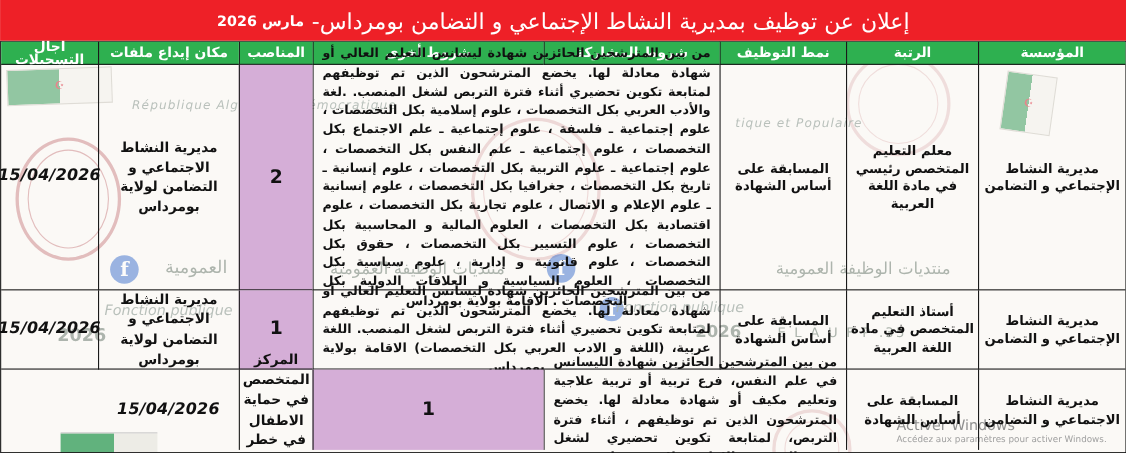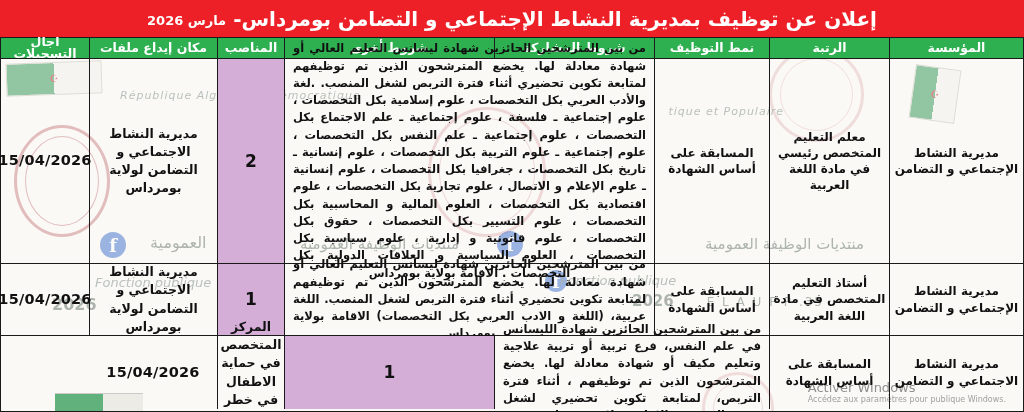--- a/index.html
+++ b/index.html
@@ -2,21 +2,21 @@
 <html lang="ar" dir="rtl"><head>
 <meta charset="utf-8">
 <style>
   * { margin:0; padding:0; box-sizing:border-box; }
   html,body { width:1024px; }
   body { font-family:"DejaVu Sans", sans-serif; background:#ffffff; }
   .page { position:relative; width:1024px; height:412px; overflow:hidden; background:#fbf9f6; direction:rtl; }
 
   
   .banner { position:relative; z-index:3; height:37px; background:#ee2027; display:flex; align-items:center; justify-content:center; gap:7px; direction:rtl; }
-  .banner .main { color:#fff; font-weight:bold; font-size:20px; line-height:1; }
+  .banner .main { color:#fff; font-weight:normal; font-size:20px; line-height:1; }
   .banner .suffix { color:#fff; font-weight:bold; font-size:13px; line-height:1; padding-top:4px; }
 
   
   .wm-layer { position:absolute; inset:37px 0 0 0; z-index:1; pointer-events:none; }
   .wm { position:absolute; }
   .flag { opacity:.55; }
   .flag .half-g { position:absolute; inset:0; background:linear-gradient(90deg,#3e9e5f 50%,#f2f1ec 50%); border:1px solid #c9c6bd; }
   .flag .star { position:absolute; inset:0; display:flex; align-items:center; justify-content:center; color:#d23; font-size:10px; }
   .stamp { border-radius:50%; border:3px solid rgba(170,50,55,.30); }
   .stamp::after { content:""; position:absolute; inset:8px; border-radius:50%; border:1px solid rgba(170,50,55,.30); }
@@ -36,21 +36,21 @@
     border:1px solid #1a1a1a; }
   .cell { border-left:1px solid #1a1a1a; border-bottom:1px solid #1a1a1a;
     display:flex; align-items:center; justify-content:center; text-align:center;
     font-weight:bold; color:#111; font-size:12px; line-height:1.35; padding:2px 3px; background:transparent; }
   .cell.last-col { border-left:none; }
   .cell.last-row { border-bottom:none; }
   .hcell { background:#2eb050; color:#ffffff; font-size:12.5px; padding:0 2px; line-height:1; }
   .pinkcell { background:#d5aed7; font-size:17px; }
   .cond { grid-column:span 2; padding:1px 8px; }
   .cond .txt { width:100%; direction:rtl; text-align:justify; text-align-last:center; font-size:11.5px; line-height:1.5; font-weight:bold; }
-  .datecell { font-size:14.5px; letter-spacing:.2px; direction:ltr; }
+  .datecell { font-size:14.5px; letter-spacing:.2px; direction:ltr;font-style:italic; }
   .placecell { font-size:12.5px; line-height:1.45; }
 </style>
 </head>
 <body>
 
 <div class="page">
 
   <div class="banner">
     <span class="main">إعلان عن توظيف بمديرية النشاط الإجتماعي و التضامن بومرداس-</span>
     <span class="suffix">مارس 2026</span>
@@ -83,21 +83,21 @@
     <span class="wm wm-txt" style="left:150px;top:196px;font-size:16px;">العمومية</span>
     <span class="wm wm-txt" style="left:300px;top:198px;font-size:15px;">منتديات الوظيفة العمومية</span>
     <span class="wm wm-txt" style="right:160px;top:198px;font-size:15px;">منتديات الوظيفة العمومية</span>
     <span class="wm wm-txt it" style="left:95px;top:238px;font-size:13px;">Fonction publique</span>
     <span class="wm wm-txt it" style="left:560px;top:236px;font-size:13px;">Fonction publique</span>
     <span class="wm wm-txt" style="left:52px;top:258px;font-size:16px;font-weight:bold;">2026</span>
     <span class="wm wm-txt" style="left:632px;top:255px;font-size:15px;font-weight:bold;">2026</span>
     <span class="wm wm-txt" style="right:200px;top:258px;font-size:12px;letter-spacing:2px;">E L A U F P .35</span>
     <div class="wm activer" style="right:18px;top:343px;">
       <div class="t1">Activer Windows</div>
-      <div class="t2">Accédez aux paramètres pour publique Windows.</div>
+      <div class="t2">Accédez aux paramètres pour activer Windows.</div>
     </div>
     <div class="wm flag-corner" style="left:55px;top:356px;"></div>
   </div>
 
   <div class="table-grid">
 
     <div class="cell hcell">المؤسسة</div>
     <div class="cell hcell">الرتبة</div>
     <div class="cell hcell">نمط التوظيف</div>
     <div class="cell hcell">شروط المشاركة</div>

